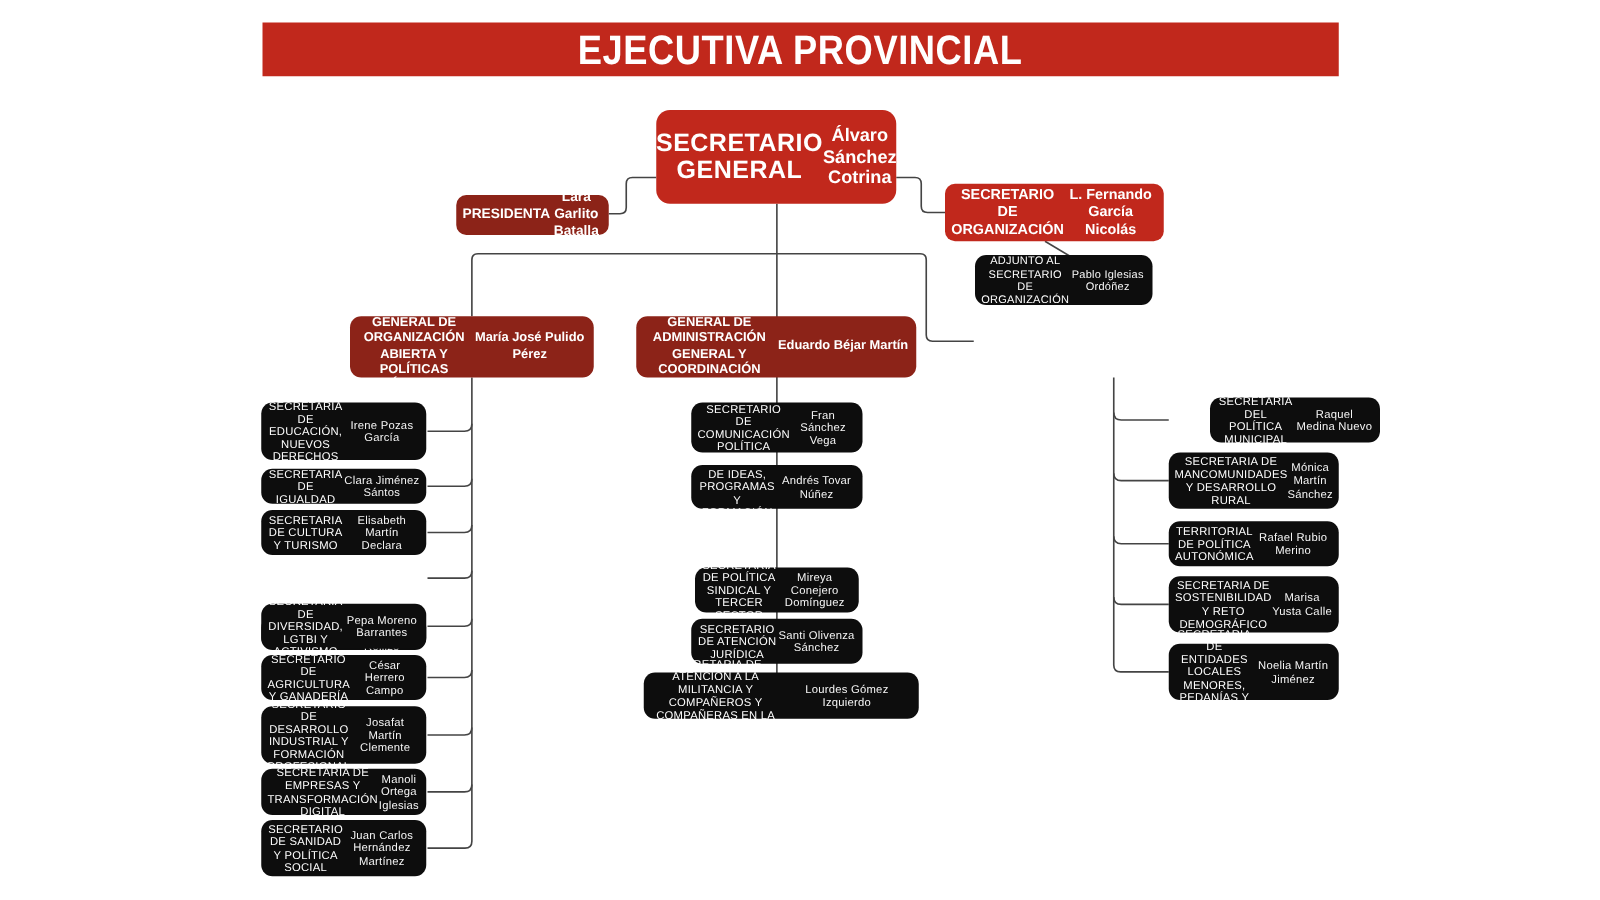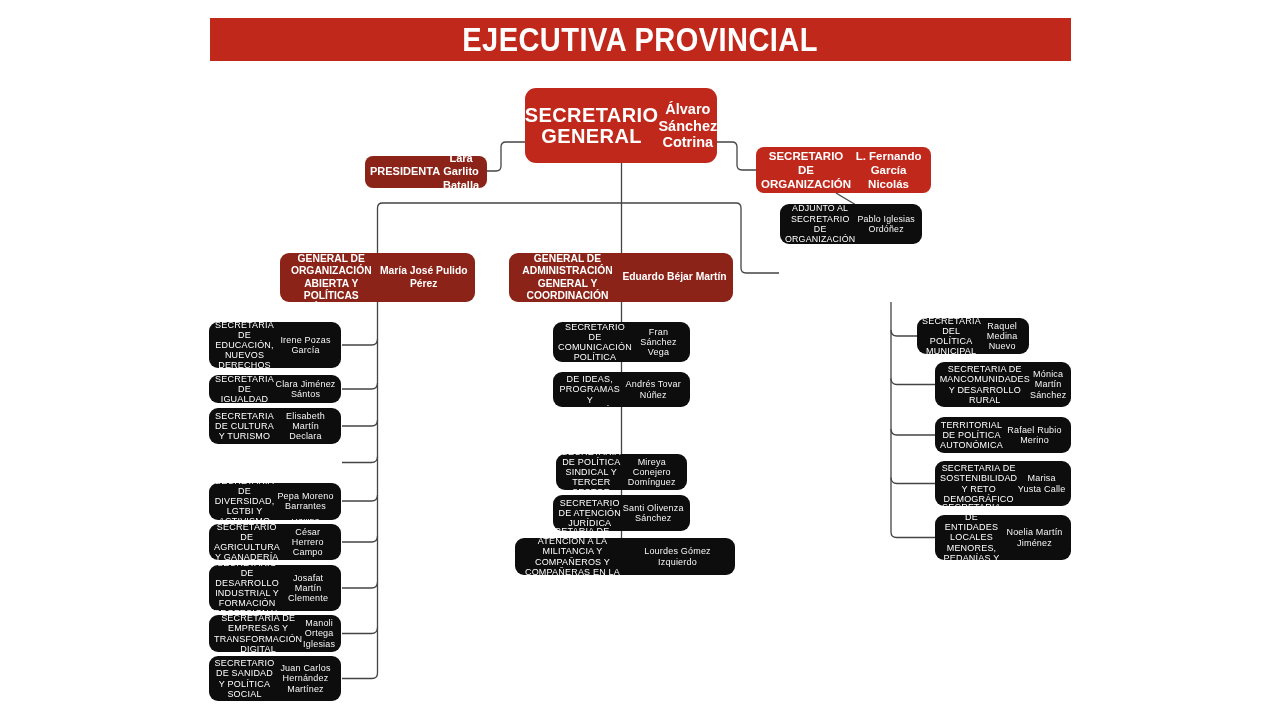--- a/index.html
+++ b/index.html
@@ -156,21 +156,21 @@
       <span class="n">Mireya Conejero Domínguez</span>
     </div>
     <div class="node black" style="left: 553px; top: 495px; width: 137px; height: 36px;">
       <span class="t">SECRETARIO DE ATENCIÓN JURÍDICA</span>
       <span class="n">Santi Olivenza Sánchez</span>
     </div>
     <div class="node black" style="left: 515px; top: 538px; width: 220px; height: 37px;">
       <span class="t">SECRETARIA DE ATENCIÓN A LA MILITANCIA Y COMPAÑEROS Y COMPAÑERAS EN LA OPOSICIÓN</span>
       <span class="n">Lourdes Gómez Izquierdo</span>
     </div>
-    <div class="node black" style="left: 917px; top: 318px; width: 112px; height: 36px;">
+    <div class="node black" style="left: 968px; top: 318px; width: 136px; height: 36px;">
       <span class="t">SECRETARIA DEL POLÍTICA MUNICIPAL</span>
       <span class="n">Raquel Medina Nuevo</span>
     </div>
     <div class="node black" style="left: 935px; top: 362px; width: 136px; height: 45px;">
       <span class="t">SECRETARIA DE MANCOMUNIDADES Y DESARROLLO RURAL</span>
       <span class="n">Mónica Martín Sánchez</span>
     </div>
     <div class="node black" style="left: 935px; top: 417px; width: 136px; height: 36px;">
       <span class="t">TERRITORIAL DE POLÍTICA AUTONÓMICA</span>
       <span class="n">Rafael Rubio Merino</span>

